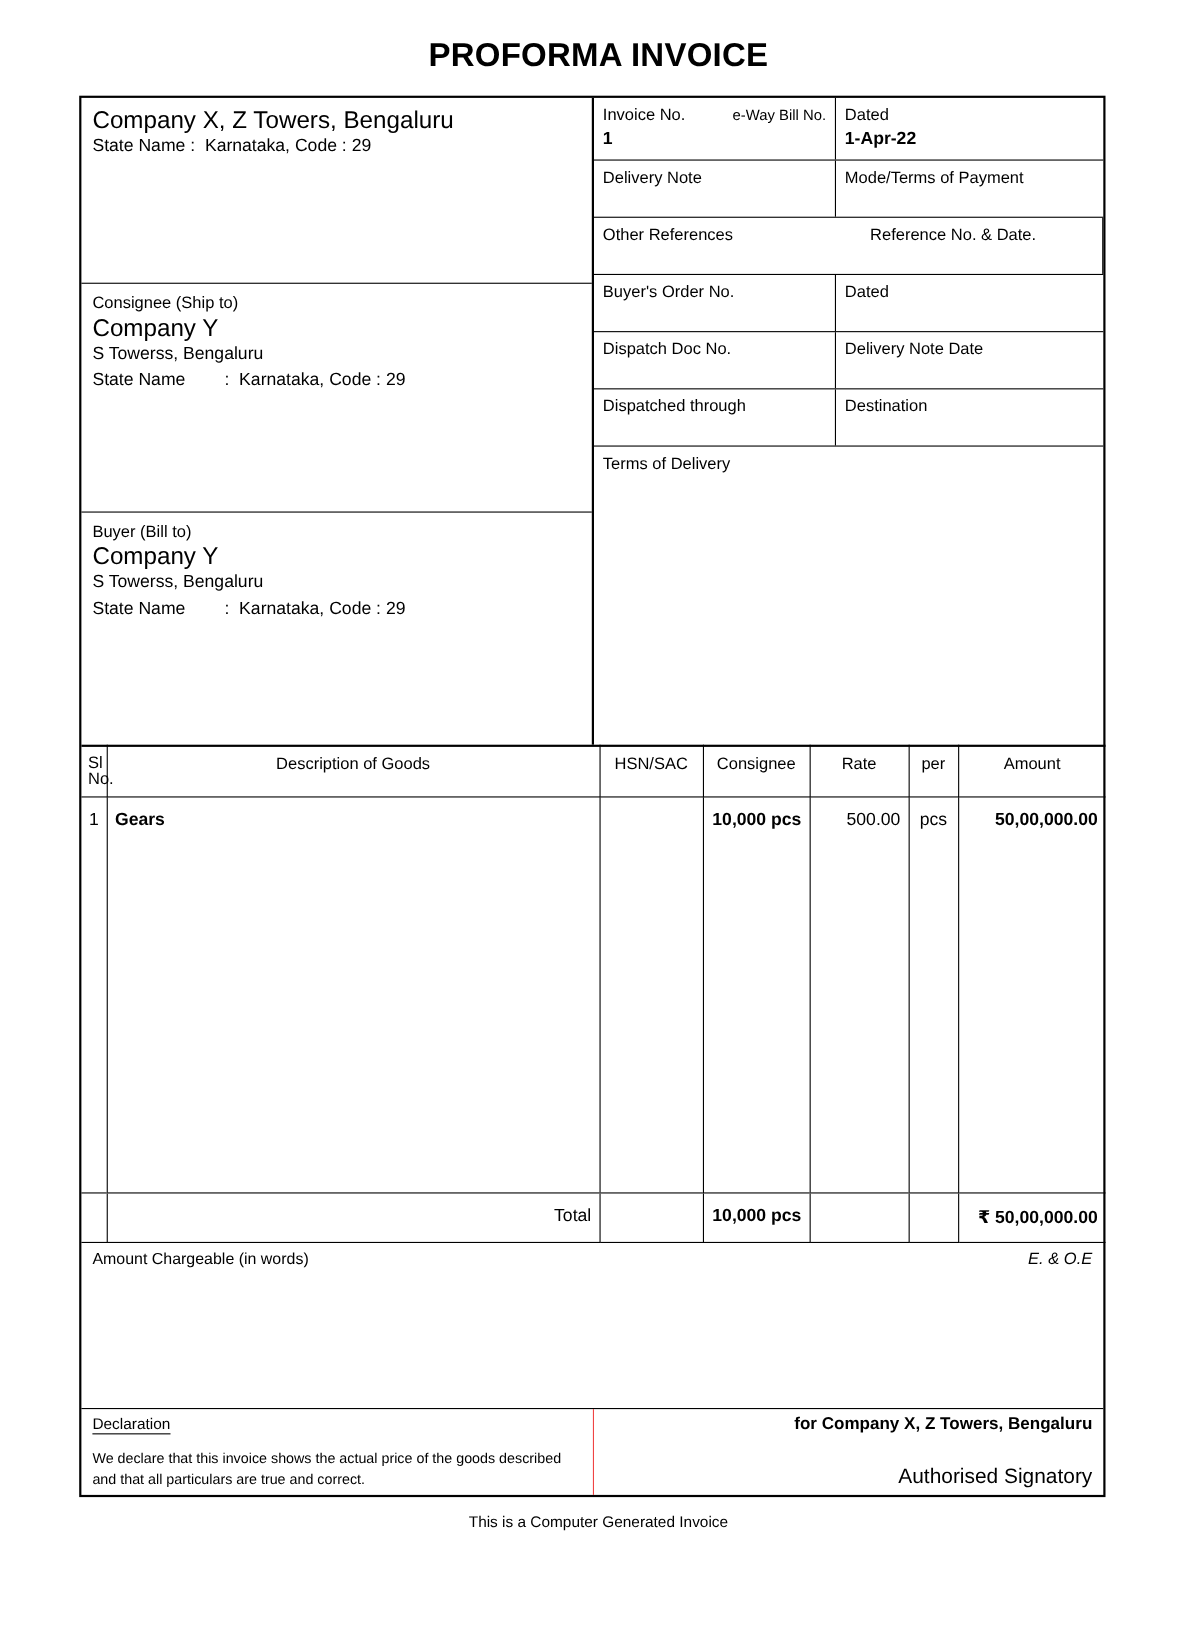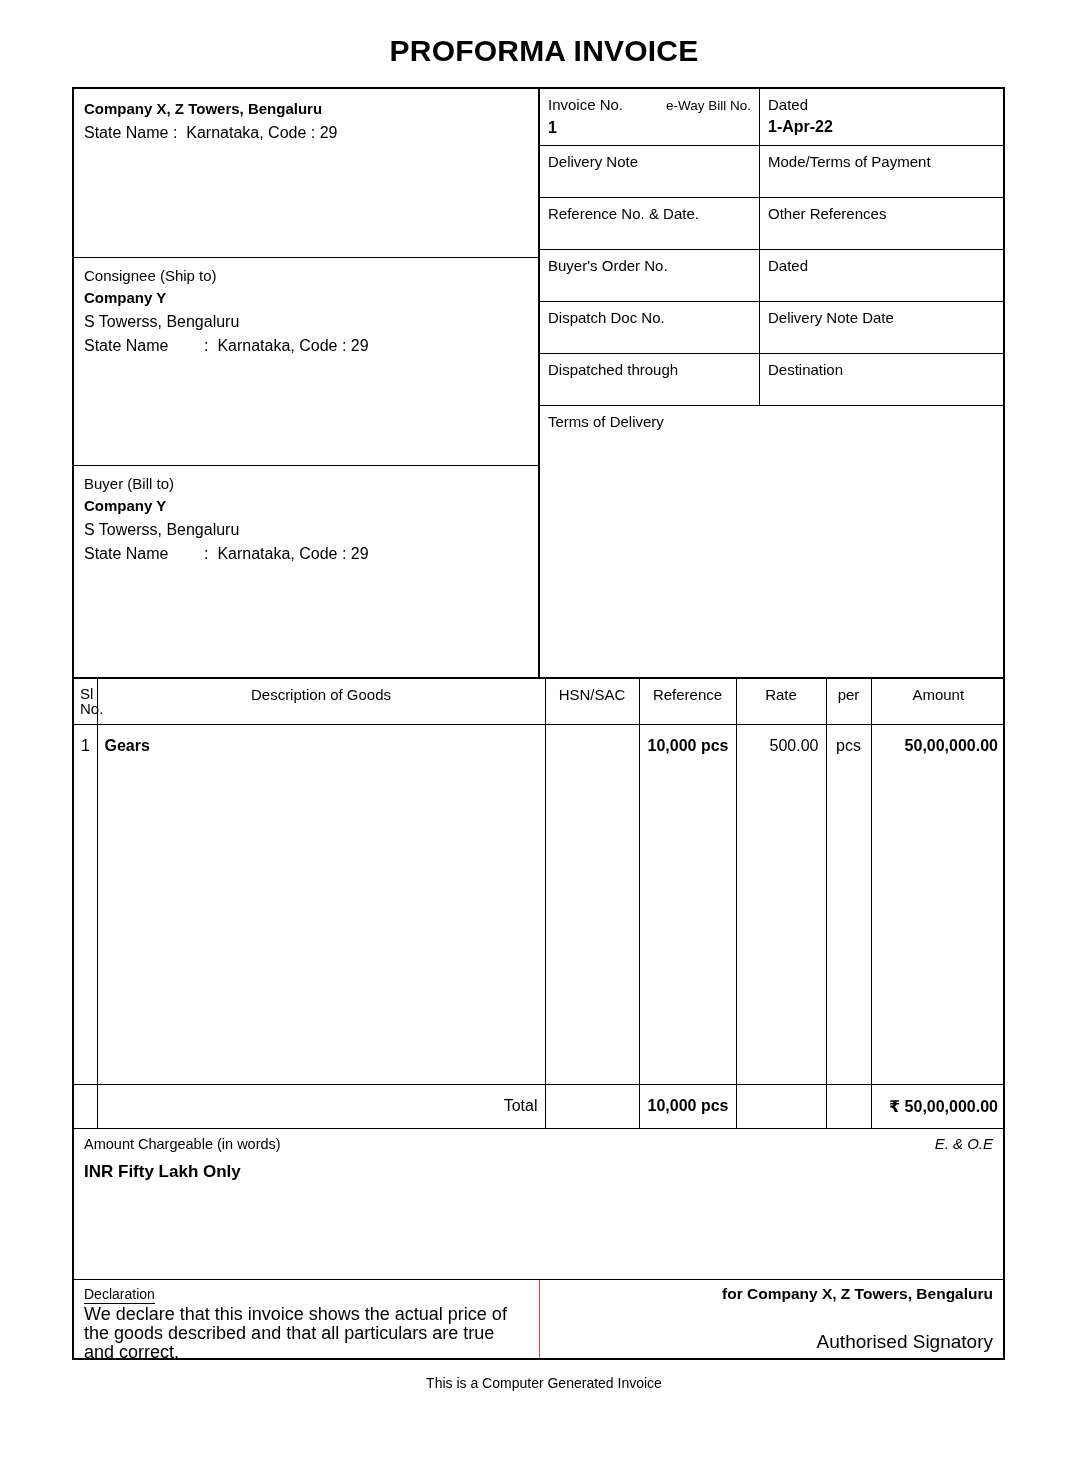--- a/index.html
+++ b/index.html
@@ -25,21 +25,21 @@
   .left-col{width:466px;box-sizing:border-box;border-right:2px solid #000;}
   .right-col{flex:1;box-sizing:border-box;}
 
   .party{box-sizing:border-box;padding:8px 10px 6px 10px;}
   .party.sep{border-top:1px solid #000;}
   .seller{height:168px;}
   .consignee{height:208px;}
   .buyer{height:202px;}
 
   .p-label{font-size:15px;line-height:20px;}
-  .p-name{font-size:15px;font-weight:bold;line-height:24px;}
+  .p-name{font-size:22px;font-weight:normal;line-height:24px;}
   .p-line{font-size:16px;line-height:24px;white-space:pre;}
 
   
   .r-row{display:flex;border-bottom:1px solid #000;}
   .r-row:last-child{border-bottom:none;}
   .r-cell{box-sizing:border-box;padding:6px 8px 4px 8px;}
   .r-cell.l{width:220px;border-right:1px solid #000;}
   .r-cell.r{flex:1;}
   .r-cell.full{flex:1;}
   .r-lab{font-size:15px;line-height:20px;}
@@ -84,21 +84,21 @@
   .words{box-sizing:border-box;padding:6px 10px 8px 10px;height:150px;}
   .words-head{display:flex;justify-content:space-between;align-items:baseline;}
   .words-lab{font-size:14.5px;}
   .eoe{font-size:15px;font-style:italic;}
   .words-val{font-size:17px;font-weight:bold;margin-top:10px;}
 
   
   .decl-wrap{display:flex;border-top:1px solid #000;height:78px;}
   .decl{width:466px;box-sizing:border-box;border-right:1px solid #ef4444;padding:5px 10px;}
   .decl-lab{font-size:14px;display:inline-block;border-bottom:1px solid #000;line-height:17px;}
-  .decl-txt{font-size:18px;line-height:19px;margin-top:1px;}
+  .decl-txt{font-size:13px;line-height:19px;margin-top:12px;}
   .sign{flex:1;box-sizing:border-box;padding:5px 10px;display:flex;flex-direction:column;justify-content:space-between;align-items:flex-end;}
   .sign-for{font-size:15.5px;font-weight:bold;}
   .sign-auth{font-size:19px;}
 
   .footer-note{
     position:absolute;left:0;top:1375px;width:1088px;
     text-align:center;font-size:14px;
   }
 </style>
 </head>
@@ -156,26 +156,26 @@
             <div class="r-lab">Delivery Note</div>
             <div class="r-val"></div>
           </div>
           <div class="r-cell r">
             <div class="r-lab">Mode/Terms of Payment</div>
             <div class="r-val"></div>
           </div>
         </div>
 
         <div class="r-row h-std">
+          <div class="r-cell r">
+            <div class="r-lab">Other References</div>
+            <div class="r-val"></div>
+          </div>
           <div class="r-cell l">
             <div class="r-lab">Reference No. &amp; Date.</div>
-            <div class="r-val"></div>
-          </div>
-          <div class="r-cell r">
-            <div class="r-lab">Other References</div>
             <div class="r-val"></div>
           </div>
         </div>
 
         <div class="r-row h-std">
           <div class="r-cell l">
             <div class="r-lab">Buyer's Order No.</div>
             <div class="r-val"></div>
           </div>
           <div class="r-cell r">
@@ -218,21 +218,21 @@
 
     <table class="items">
       <thead>
         <tr>
           <th class="c-sl th-sl">
             <div>Sl</div>
             <div>No.</div>
           </th>
           <th class="c-desc">Description of Goods</th>
           <th class="c-hsn">HSN/SAC</th>
-          <th class="c-qty">Reference</th>
+          <th class="c-qty">Consignee</th>
           <th class="c-rate">Rate</th>
           <th class="c-per">per</th>
           <th class="c-amt">Amount</th>
         </tr>
       </thead>
       <tbody>
         <tr class="row-item">
           <td class="td-sl">1</td>
           <td class="td-desc">Gears</td>
           <td></td>
@@ -251,21 +251,20 @@
           <td class="tot-amt">₹ 50,00,000.00</td>
         </tr>
       </tbody>
     </table>
 
     <div class="words">
       <div class="words-head">
         <span class="words-lab">Amount Chargeable (in words)</span>
         <span class="eoe">E. &amp; O.E</span>
       </div>
-      <div class="words-val">INR Fifty Lakh Only</div>
     </div>
 
     <div class="decl-wrap">
       <div class="decl">
         <div><span class="decl-lab">Declaration</span></div>
         <div class="decl-txt">We declare that this invoice shows the actual price of the goods described and that all particulars are true and correct.</div>
       </div>
       <div class="sign">
         <div class="sign-for">for Company X, Z Towers, Bengaluru</div>
         <div class="sign-auth">Authorised Signatory</div>

